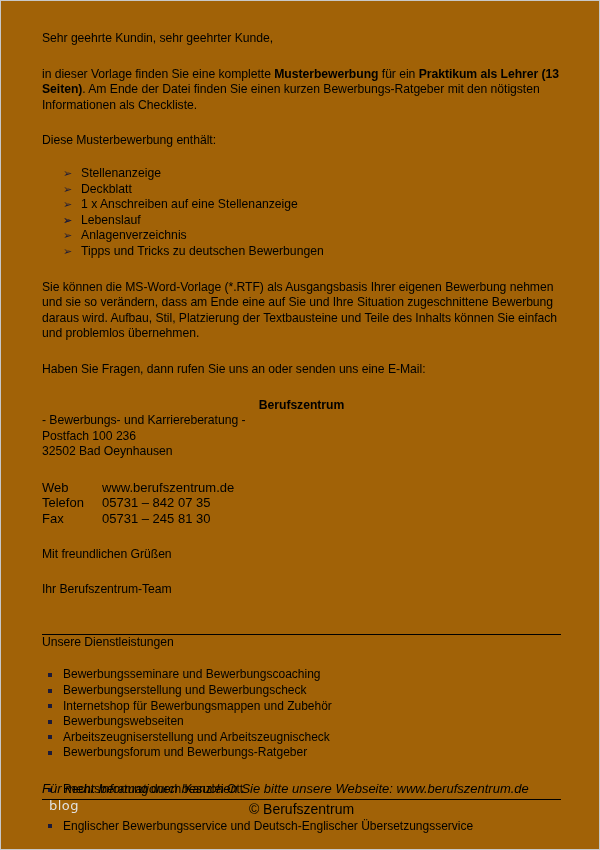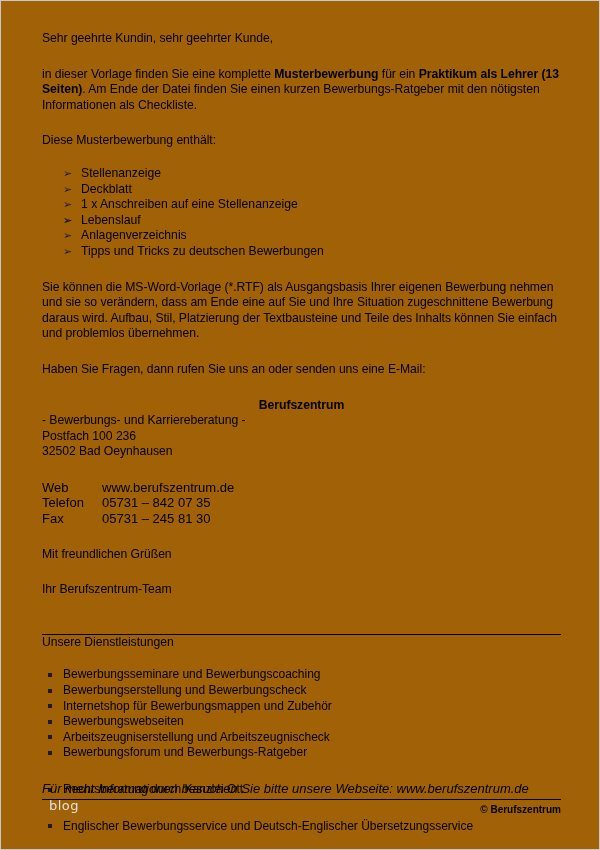--- a/index.html
+++ b/index.html
@@ -114,23 +114,23 @@
   .footer .fline {
     font-size: 13px;
     line-height: 15.6px;
     font-style: italic;
   }
   .footer .frule {
     border-top: 1px solid #000000;
     margin-top: 2px;
   }
   .footer .copy {
-    text-align: right;
-    font-size: 10px;
-    font-weight: bold;
+    text-align: center;
+    font-size: 14px;
+    font-weight: normal;
     line-height: 17px;
     padding-top: 1px;
   }
   .watermark {
     position: absolute;
     left: 48px;
     top: 797px;
     font-size: 13px;
     color: #e2e2e2;
     font-family: "DejaVu Sans", sans-serif;

